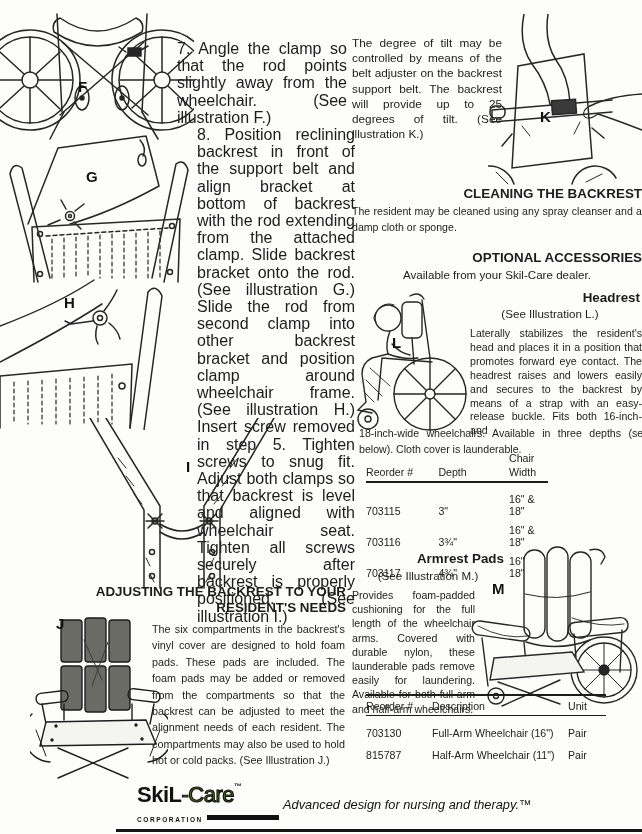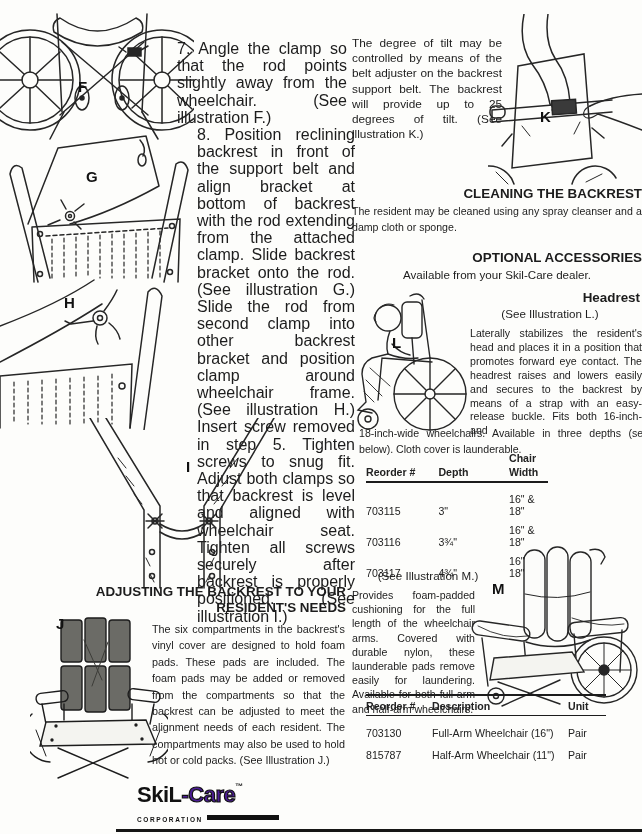--- a/index.html
+++ b/index.html
@@ -16,32 +16,32 @@
   .body-sm2 { font-size:10.8px; line-height:16.4px; }
   .h-sec { font-weight:bold; font-size:13.4px; text-align:right; line-height:16px; }
   .h-sub { font-size:11.6px; text-align:center; }
   .ill-label { position:absolute; font-weight:bold; font-size:15px; color:#111; }
   svg { display:block; }
   svg * { vector-effect:non-scaling-stroke; }
 
   
   .ttable { font-size:10.6px; color:#222; }
   .trow { display:flex; align-items:flex-end; }
-  .b { font-weight:bold; }
+  .b { font-weight:normal; }
   .rule { height:2px; background:#1c1c1c; margin-top:3px; }
   .rule-thin { height:1.5px; background:#1c1c1c; margin-top:3px; }
   
   .hc1 { width:78px; } .hc2 { width:76px; } .hc3 { width:42px; text-align:left; }
   
   .ac1 { width:66px; } .ac2 { width:136px; } .ac3 { width:34px; }
   .ht-row { margin-top:10px; }
 
   
   .logo-main { font-weight:bold; font-size:22px; letter-spacing:-0.5px; color:#111; }
-  .logo-care { font-weight:bold; color:#4c1d95; -webkit-text-stroke:1.2px #111; }
+  .logo-care { font-weight:normal; color:#4d7c0f; -webkit-text-stroke:1.2px #111; }
   .logo-tm { font-size:8px; vertical-align:top; font-weight:bold; -webkit-text-stroke:0; color:#111; }
   .logo-sub { font-size:6.5px; font-weight:bold; letter-spacing:1.6px; color:#111; display:inline-block; }
   .logo-bar { display:inline-block; height:5px; background:#111; width:72px; margin-left:4px; vertical-align:middle; }
   .tagline { font-style:italic; font-size:12.8px; color:#111; }
   .bottom-rule { position:absolute; left:116px; right:0; bottom:2px; height:3px; background:#161616; }
 </style>
 </head>
 <body>
 
 <div class="page">
@@ -229,20 +229,21 @@
       <span class="hc2">3¾"</span>
       <span class="hc3">16" &amp; 18"</span>
     </div>
     <div class="trow" style="margin-top:7px">
       <span class="hc1">703117</span>
       <span class="hc2">4¾"</span>
       <span class="hc3">16" &amp; 18"</span>
     </div>
   </div>
 
+  <div class="abs h-sec" style="left:352px;top:551px;width:152px">Armrest Pads</div>
   <div class="abs h-sub" style="left:352px;top:569px;width:152px">(See Illustration M.)</div>
   <div class="abs body-sm just" style="left:352px;top:588px;width:123px;line-height:14.2px">Provides foam-padded cushioning for the full length of the wheelchair arms. Covered with durable nylon, these launderable pads remove easily for laundering. Available for both full-arm and half-arm wheelchairs.</div>
 
   <svg class="abs" style="left:468px;top:544px" width="174" height="164" viewBox="0 0 174 164">
     <g fill="none" stroke="#262626" stroke-width="1.4" stroke-linecap="round">
       <rect x="56" y="6" width="21" height="88" rx="10" fill="#fcfcfa"></rect>
       <rect x="79" y="3" width="21" height="94" rx="10" fill="#fcfcfa"></rect>
       <rect x="102" y="8" width="21" height="86" rx="10" fill="#fcfcfa"></rect>
       <path d="M57,50 Q90,58 122,48" stroke-width="1"></path>
       <path d="M58,98 Q90,108 122,96"></path>
@@ -284,16 +285,17 @@
   </div>
 
   <div class="abs" style="left:137px;top:782px">
     <span class="logo-main">
       <span>SkiL</span><span class="logo-care">-Care</span><span class="logo-tm">™</span>
     </span>
     <div style="margin-top:0px">
       <span class="logo-sub">CORPORATION</span><span class="logo-bar"></span>
     </div>
   </div>
+  <div class="abs tagline" style="left:283px;top:797px">Advanced design for nursing and therapy.™</div>
 
   <div class="bottom-rule"></div>
 
 </div>
 
 </body></html>

